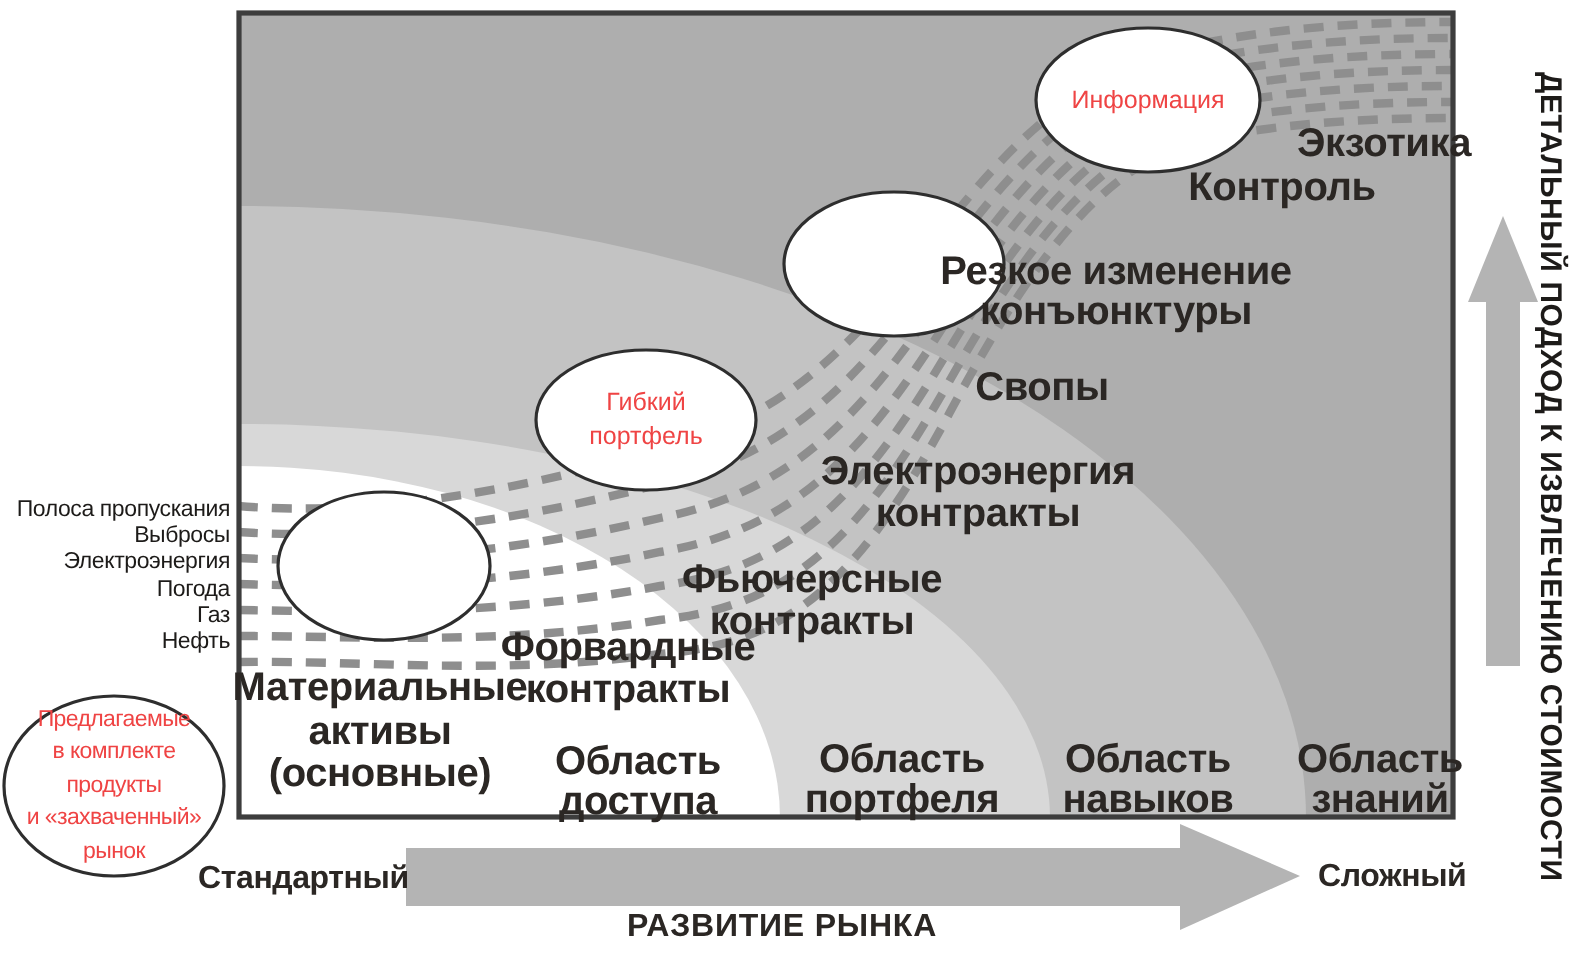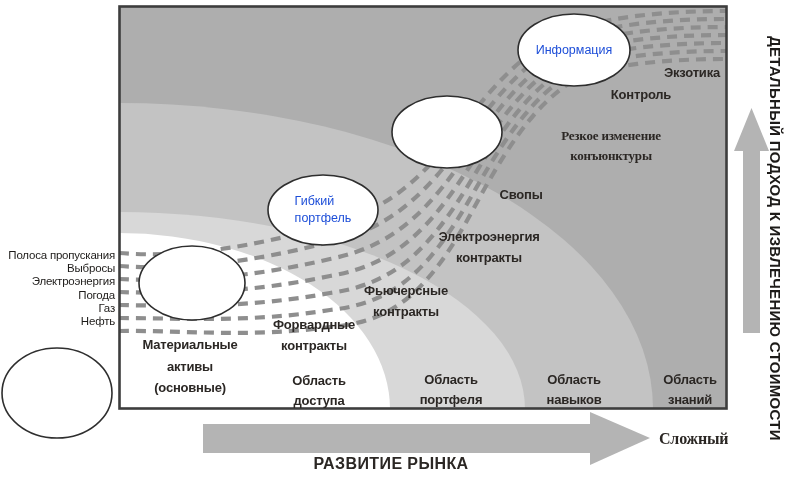--- a/index.html
+++ b/index.html
@@ -3,28 +3,28 @@
 <meta charset="utf-8">
 <style>
   html,body{margin:0;padding:0;background:#ffffff;}
   .stage{
     position:relative;width:790px;height:486px;background:#ffffff;overflow:hidden;
     font-family:"Liberation Sans","DejaVu Sans",sans-serif;color:#2b2724;
   }
   svg.canvas{position:absolute;left:0;top:0;}
   .lbl{
     position:absolute;white-space:pre-line;text-align:center;
-    font-weight:bold;font-size:13px;line-height:21px;letter-spacing:-0.2px;
+    font-weight:bold;font-size:20px;line-height:21px;letter-spacing:-0.2px;
     transform:translateX(-50%);
   }
   .lbl.tall{line-height:21.5px;}
   .lbl.tight{line-height:20px;}
   .bubble-text{
     position:absolute;display:flex;align-items:center;justify-content:center;
-    text-align:left;white-space:pre-line;color:#1d4ed8;
+    text-align:center;white-space:pre-line;color:#ef4444;
   }
   .commodities{
     position:absolute;left:0;top:249px;width:115px;text-align:right;
     font-size:11.5px;line-height:13.2px;color:#1d1b19;letter-spacing:-0.2px;
   }
   .axis-label{position:absolute;font-weight:bold;font-size:16px;letter-spacing:-0.2px;}
   .x-title{
     position:absolute;left:391px;top:455px;transform:translateX(-50%);
     font-weight:bold;font-size:16px;letter-spacing:0.4px;white-space:nowrap;
   }
@@ -89,42 +89,48 @@
     <div>Выбросы</div>
     <div>Электроэнергия</div>
     <div>Погода</div>
     <div>Газ</div>
     <div>Нефть</div>
   </div>
 
   <div class="bubble-text" style="left:268px;top:175px;width:110px;height:70px;font-size:12.5px;line-height:17px;">Гибкий
 портфель</div>
   <div class="bubble-text" style="left:518px;top:14px;width:112px;height:72px;font-size:12.5px;">Информация</div>
+  <div class="bubble-text" style="left:4px;top:350px;width:106px;height:86px;font-size:11.5px;line-height:16.5px;letter-spacing:-0.3px;">Предлагаемые
+в комплекте
+продукты
+и «захваченный»
+рынок</div>
 
   <div class="lbl tall" style="left:190px;top:334px;">Материальные
 активы
 (основные)</div>
   <div class="lbl" style="left:314px;top:314px;">Форвардные
 контракты</div>
   <div class="lbl" style="left:406px;top:280px;">Фьючерсные
 контракты</div>
   <div class="lbl" style="left:489px;top:226px;">Электроэнергия
 контракты</div>
   <div class="lbl" style="left:521px;top:184px;">Свопы</div>
-  <div class="lbl tight" style="left:611px;top:126px;font-family:Liberation Serif, serif;">Резкое изменение
+  <div class="lbl tight" style="left:558px;top:126px;">Резкое изменение
 конъюнктуры</div>
   <div class="lbl" style="left:641px;top:84px;">Контроль</div>
   <div class="lbl" style="left:692px;top:62px;">Экзотика</div>
 
   <div class="lbl tight" style="left:319px;top:371px;">Область
 доступа</div>
   <div class="lbl tight" style="left:451px;top:370px;">Область
 портфеля</div>
   <div class="lbl tight" style="left:574px;top:370px;">Область
 навыков</div>
   <div class="lbl tight" style="left:690px;top:370px;">Область
 знаний</div>
 
-  <div class="axis-label" style="left:659px;top:430px;font-family:Liberation Serif, serif;">Сложный</div>
+  <div class="axis-label" style="left:99px;top:431px;">Стандартный</div>
+  <div class="axis-label" style="left:659px;top:430px;">Сложный</div>
   <div class="x-title">РАЗВИТИЕ РЫНКА</div>
   <div class="y-title">ДЕТАЛЬНЫЙ ПОДХОД К ИЗВЛЕЧЕНИЮ СТОИМОСТИ</div>
 
 </div>
 
 </body></html>

